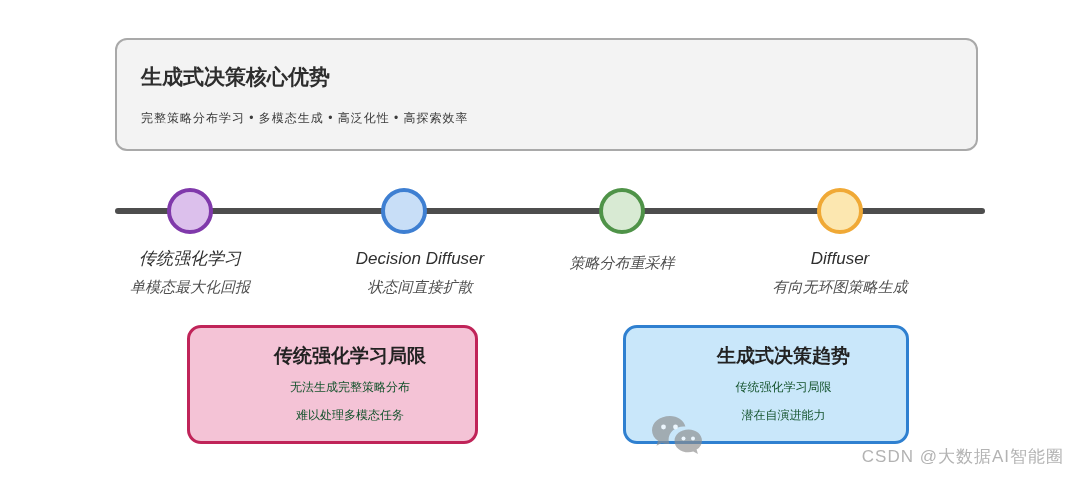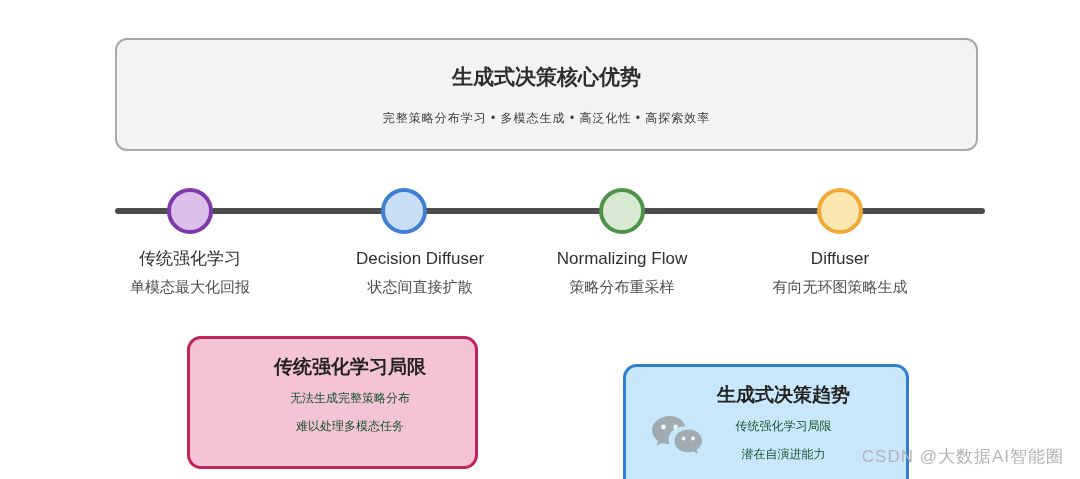--- a/index.html
+++ b/index.html
@@ -4,43 +4,43 @@
 <style>
   html,body{margin:0;padding:0;background:#ffffff;}
   .canvas{
     position:relative;width:1080px;height:479px;background:#ffffff;overflow:hidden;
     font-family:"Liberation Sans","DejaVu Sans",sans-serif;
   }
   
   .header-box{
     position:absolute;left:115px;top:38px;width:863px;height:113px;
     background:#f3f3f3;border:2px solid #a9a9a9;border-radius:12px;
-    box-sizing:border-box;text-align:center;
+    box-sizing:border-box;padding-left:24px;
   }
   .header-title{margin-top:23px;font-size:21px;font-weight:bold;color:#2d2d2d;}
   .header-subtitle{margin-top:19px;font-size:12px;color:#3b3b3b;letter-spacing:1px;}
   
   .timeline-line{
     position:absolute;left:115px;top:208px;width:870px;height:6px;
     background:#4d4d4d;border-radius:3px;
   }
   .node-circle{
     position:absolute;top:188px;width:38px;height:38px;border-radius:50%;
     border:4px solid #000;box-sizing:content-box;
   }
   .c1{left:167px;} .c2{left:381px;} .c3{left:599px;} .c4{left:817px;}
   .node-label{
-    position:absolute;top:247px;width:240px;text-align:center;
+    position:absolute;top:247px;width:240px;text-align:center;font-style:italic;
   }
   .l1{left:70px;} .l2{left:300px;} .l3{left:502px;} .l4{left:720px;}
   .node-title{font-size:17px;font-weight:500;color:#2f2f2f;line-height:24px;}
   .node-desc{font-size:15px;color:#4f4f4f;margin-top:6px;line-height:20px;}
   
   .callout{
-    position:absolute;top:336px;height:133px;border-radius:14px;
+    position:absolute;top:325px;height:119px;border-radius:14px;
     box-sizing:border-box;text-align:center;border:3px solid #000;padding-left:35px;
   }
   .callout-limitation{left:187px;width:291px;}
   .callout-trend{left:623px;width:286px;}
   .callout-title{margin-top:15px;font-size:19px;font-weight:bold;color:#222222;}
   .callout-line{margin-top:9px;font-size:12px;color:#14532d;line-height:19px;}
   
   .wm-wechat{
     position:absolute;left:650px;top:414px;display:flex;align-items:center;
     color:rgba(125,125,125,0.55);font-size:31px;white-space:nowrap;letter-spacing:1px;
@@ -70,35 +70,34 @@
 
   <div class="node-label l1">
     <div class="node-title">传统强化学习</div>
     <div class="node-desc">单模态最大化回报</div>
   </div>
   <div class="node-label l2">
     <div class="node-title">Decision Diffuser</div>
     <div class="node-desc">状态间直接扩散</div>
   </div>
   <div class="node-label l3">
-    <div class="node-title">Normalizing Flow</div>
     <div class="node-desc">策略分布重采样</div>
   </div>
   <div class="node-label l4">
     <div class="node-title">Diffuser</div>
     <div class="node-desc">有向无环图策略生成</div>
   </div>
 
   <div class="callout callout-limitation" style="background: rgb(244, 195, 214); border-color: rgb(192, 36, 89);">
     <div class="callout-title">传统强化学习局限</div>
     <div class="callout-line">无法生成完整策略分布</div>
     <div class="callout-line">难以处理多模态任务</div>
   </div>
 
-  <div class="callout callout-trend" style="background: rgb(201, 231, 250); border-color: rgb(47, 128, 208); margin-top: 28px;">
+  <div class="callout callout-trend" style="background: rgb(201, 231, 250); border-color: rgb(47, 128, 208);">
     <div class="callout-title">生成式决策趋势</div>
     <div class="callout-line">传统强化学习局限</div>
     <div class="callout-line">潜在自演进能力</div>
   </div>
 
   <div class="wm-wechat">
     <svg class="wm-wechat-icon" viewBox="0 0 54 46" xmlns="http://www.w3.org/2000/svg">
       <g fill="#8d8d8d">
         <path d="M20 2 C9.5 2 2 8.6 2 16.2 c0 4.3 2.3 8 6 10.6 l-1.5 5 5.2-2.7 c1.9 0.6 4 1 6.3 1 0.5 0 1 0 1.5-0.1 -0.6-1.4-0.9-2.9-0.9-4.4 0-7.4 6.8-13.2 15-13.2 0.6 0 1.2 0 1.8 0.1 C33.9 6.6 27.6 2 20 2 z"></path>
         <circle cx="13.5" cy="13" r="2.4" fill="#ffffff"></circle>

